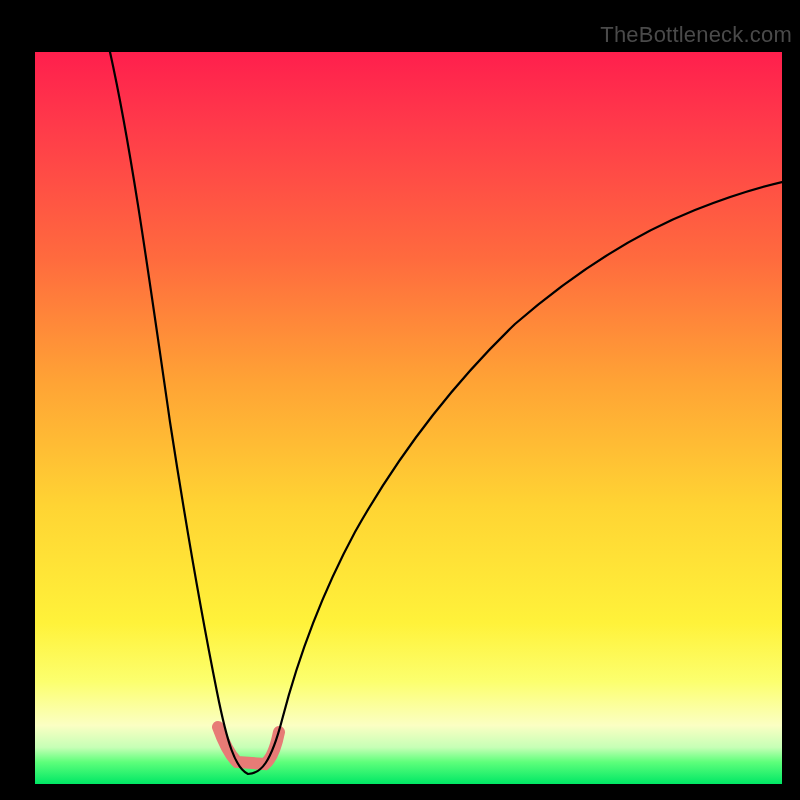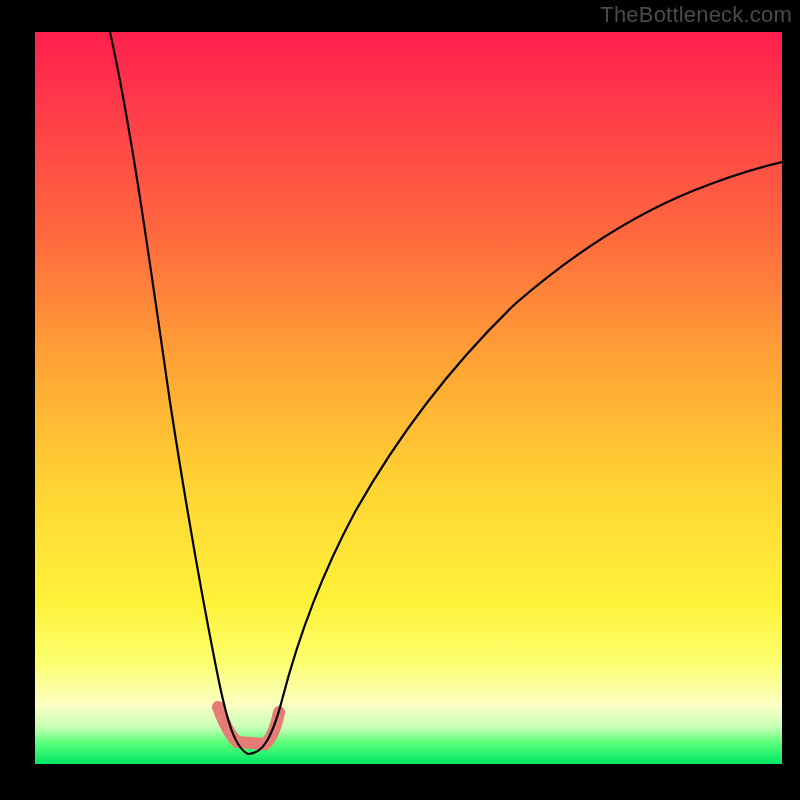--- a/index.html
+++ b/index.html
@@ -9,20 +9,21 @@
     height: 800px;
     background: #000;
     overflow: hidden;
     font-family: Arial, Helvetica, sans-serif;
   }
   .frame {
     position: relative;
     width: 800px;
     height: 652px;
     background: #000;
+    margin-top: 20px;
   }
   .watermark {
     position: absolute;
     top: 2px;
     right: 8px;
     color: #4a4a4a;
     font-size: 22px;
     font-weight: 500;
     letter-spacing: 0.2px;
     z-index: 10;

